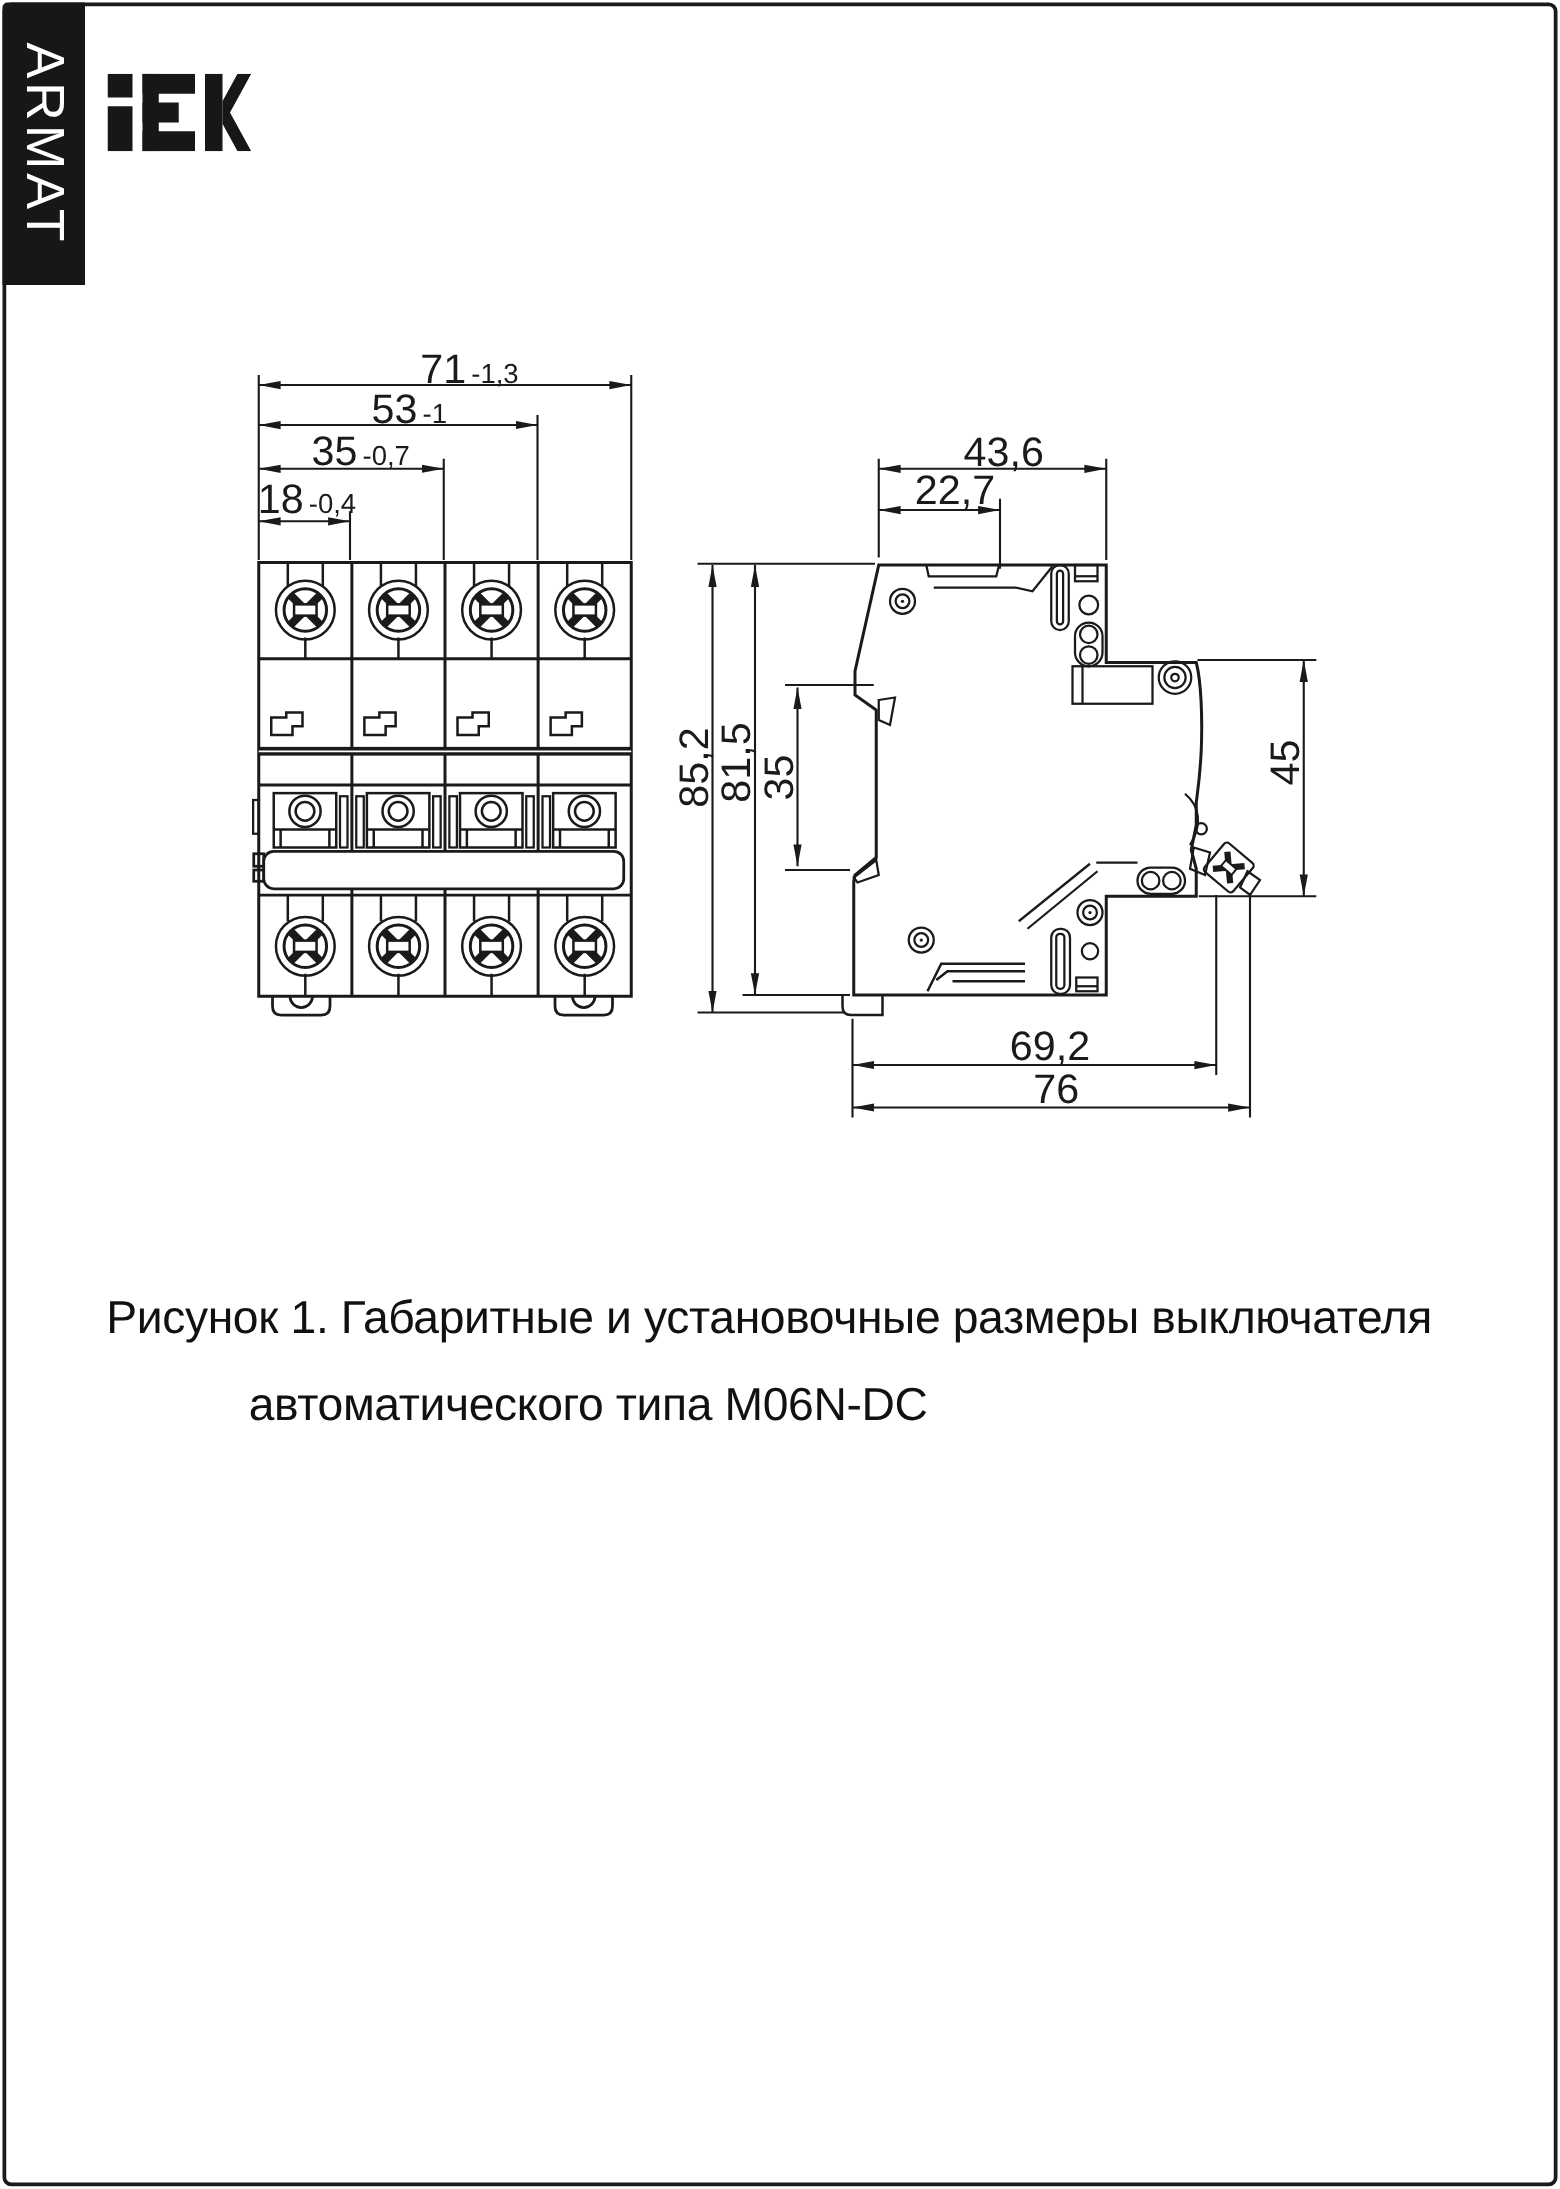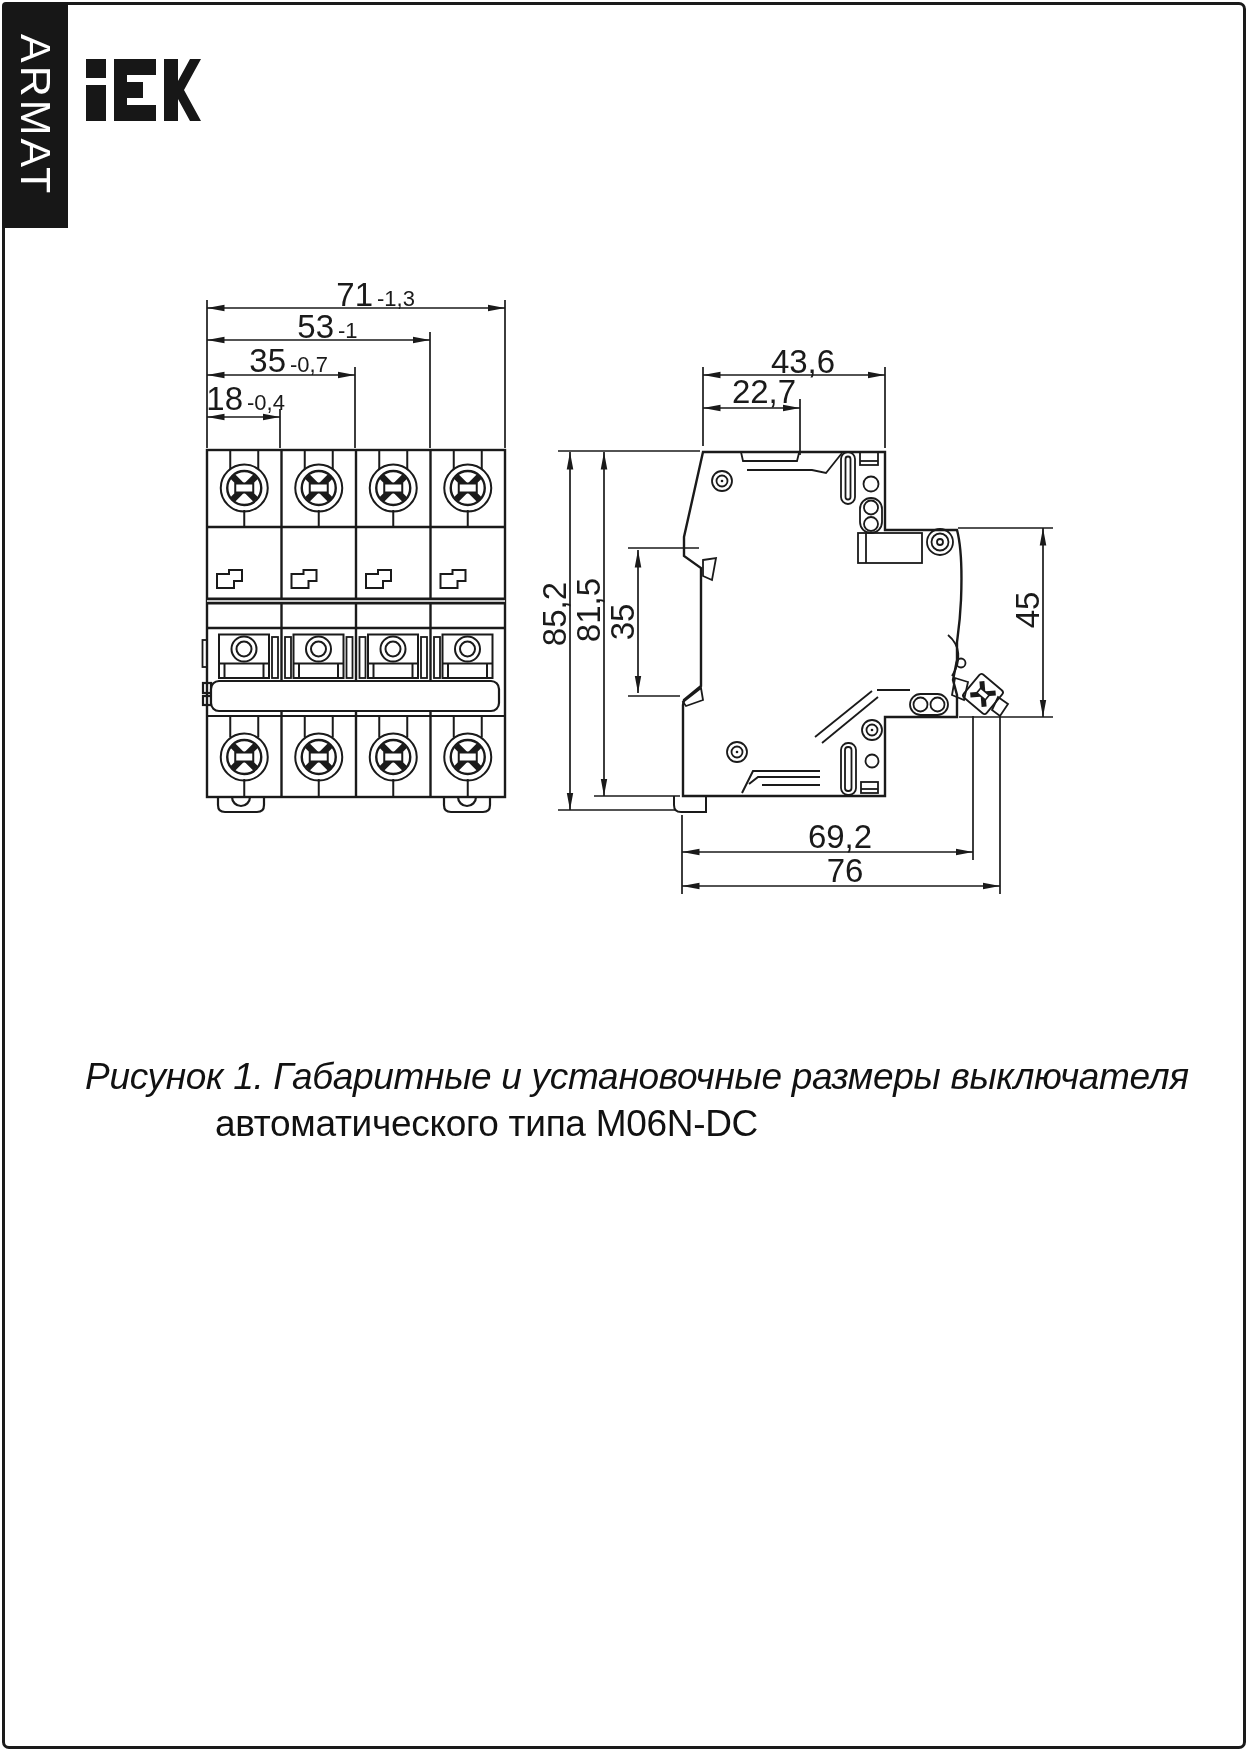--- a/index.html
+++ b/index.html
@@ -28,22 +28,22 @@
     letter-spacing:3px;
     line-height:1;
   }
   .logo{position:absolute;left:86px;top:59px;}
   .caption{
     position:absolute;left:0;top:0;width:1248px;
     color:#111;
     font-size:37px;
     letter-spacing:-0.3px;
   }
-  .caption .l1{position:absolute;left:85px;top:1056px;white-space:nowrap;font-style:italic;}
-  .caption .l2{position:absolute;left:215px;top:1103px;white-space:nowrap;}
+  .caption .l1{position:absolute;left:85px;top:1033px;white-space:nowrap;}
+  .caption .l2{position:absolute;left:199px;top:1103px;white-space:nowrap;}
   svg text{font-family:"Liberation Sans", sans-serif;fill:#1a1a1a;}
   .dimval{font-size:33px;}
   .dimtol{font-size:22px;}
 </style>
 </head>
 <body>
 
 <div class="page">
   <div class="page-frame"></div>
 

